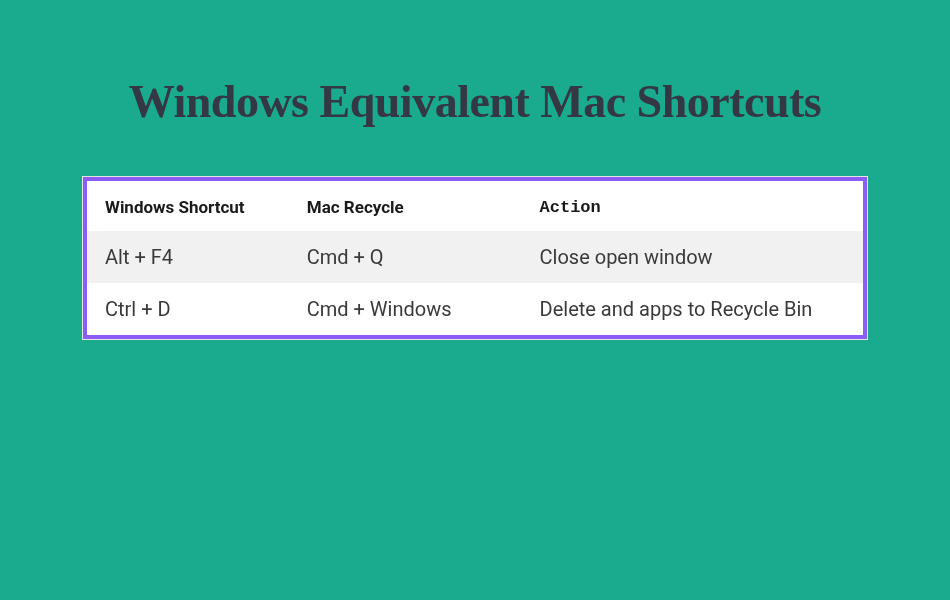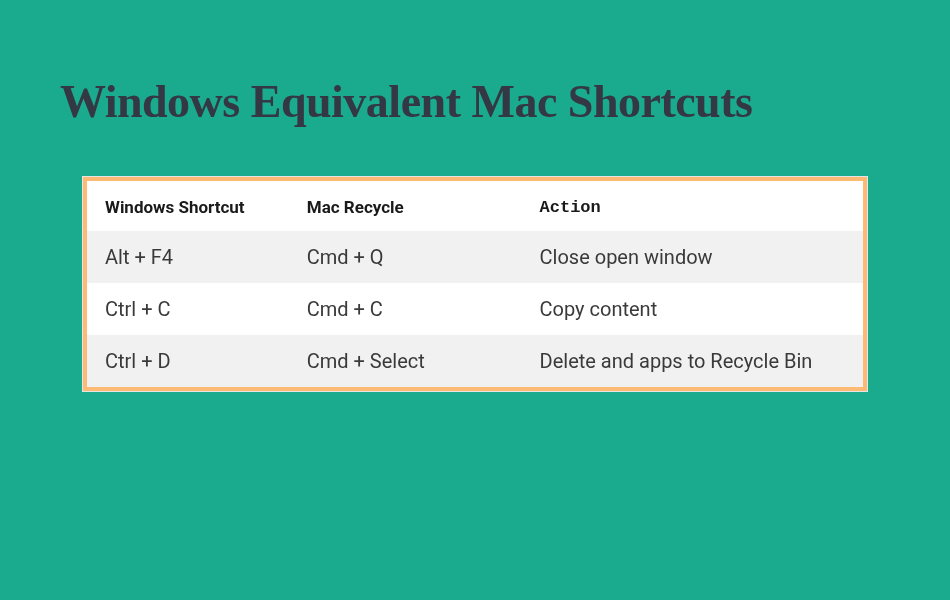--- a/index.html
+++ b/index.html
@@ -15,26 +15,27 @@
       overflow: hidden;
     }
     .container {
       padding: 0 60px;
     }
     .title {
       font-family: Georgia, "Times New Roman", serif;
       font-size: 46px;
       font-weight: bold;
       color: #343744;
+      text-align: center;
       margin-top: 75px;
       margin-bottom: 48px;
       letter-spacing: -0.5px;
     }
     .table-wrapper {
-      background-color: #fdba74;
+      background-color: #8b5cf6;
       margin: 0 22px;
       border: 1px solid #e5e5e5;
       padding: 4px;
     }
     .shortcuts-table {
       width: 100%;
       border-collapse: collapse;
     }
     .shortcuts-table thead th {
       text-align: left;
@@ -82,25 +83,20 @@
           <th class="col-action">Action</th>
         </tr>
       </thead>
       <tbody>
         <tr>
           <td>Alt + F4</td>
           <td>Cmd + Q</td>
           <td>Close open window</td>
         </tr>
         <tr>
-          <td>Ctrl + C</td>
-          <td>Cmd + C</td>
-          <td>Copy content</td>
-        </tr>
-        <tr>
           <td>Ctrl + D</td>
-          <td>Cmd + Select</td>
+          <td>Cmd + Windows</td>
           <td>Delete and apps to Recycle Bin</td>
         </tr>
       </tbody>
     </table>
   </div>
 </div>
 
 </body></html>

